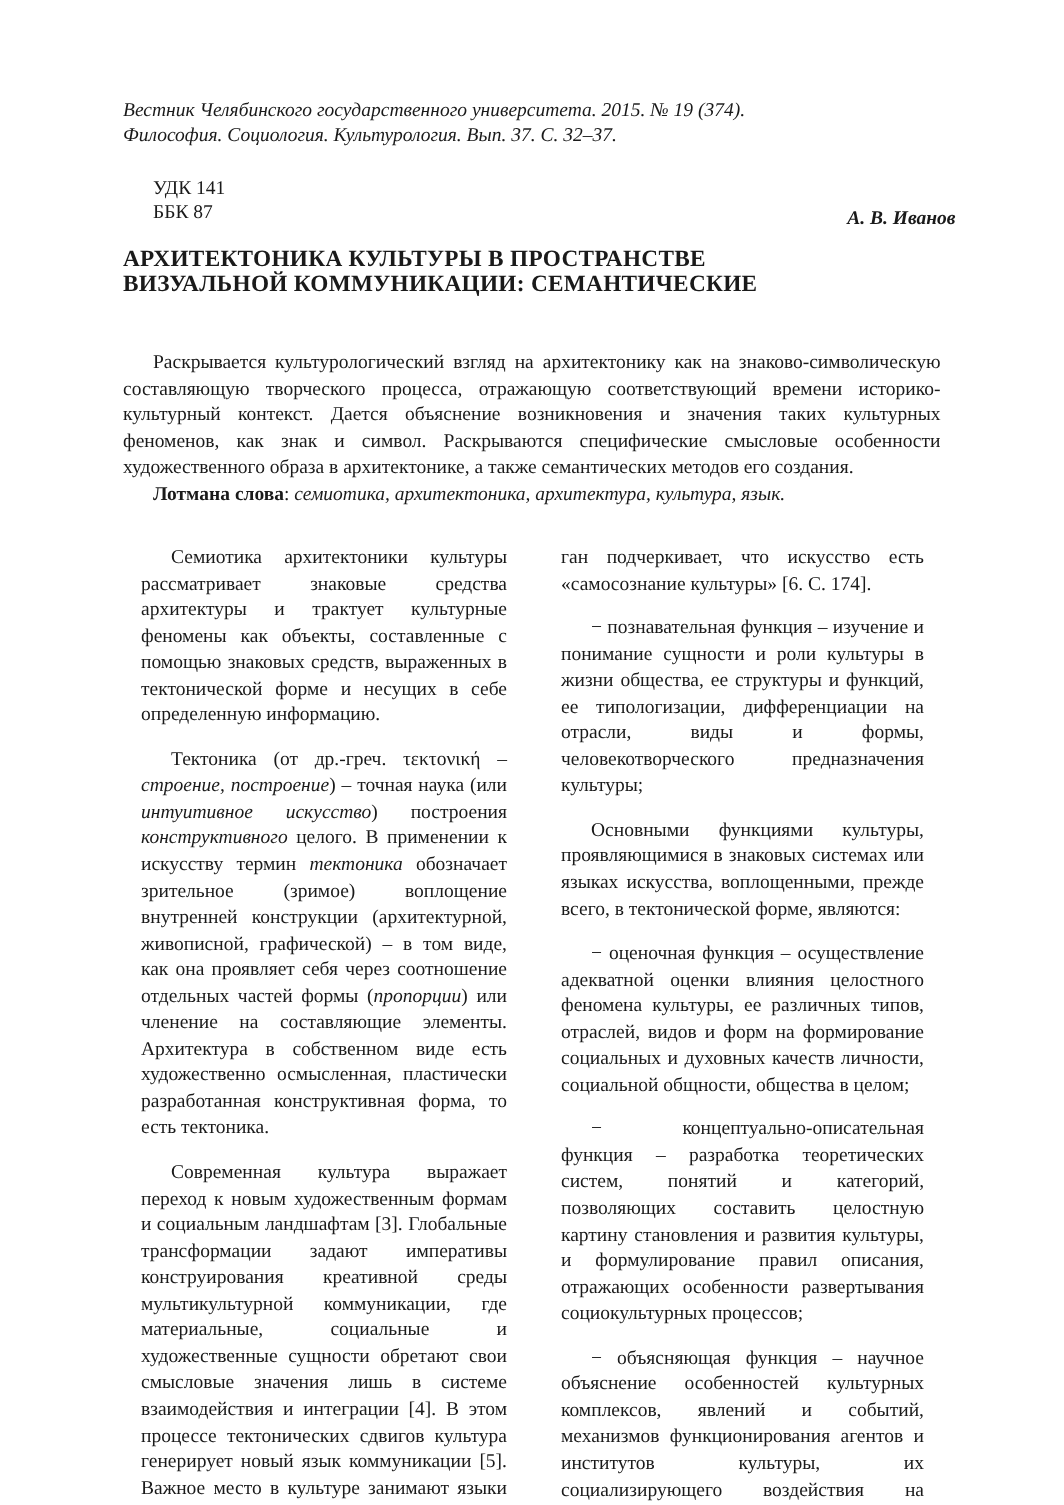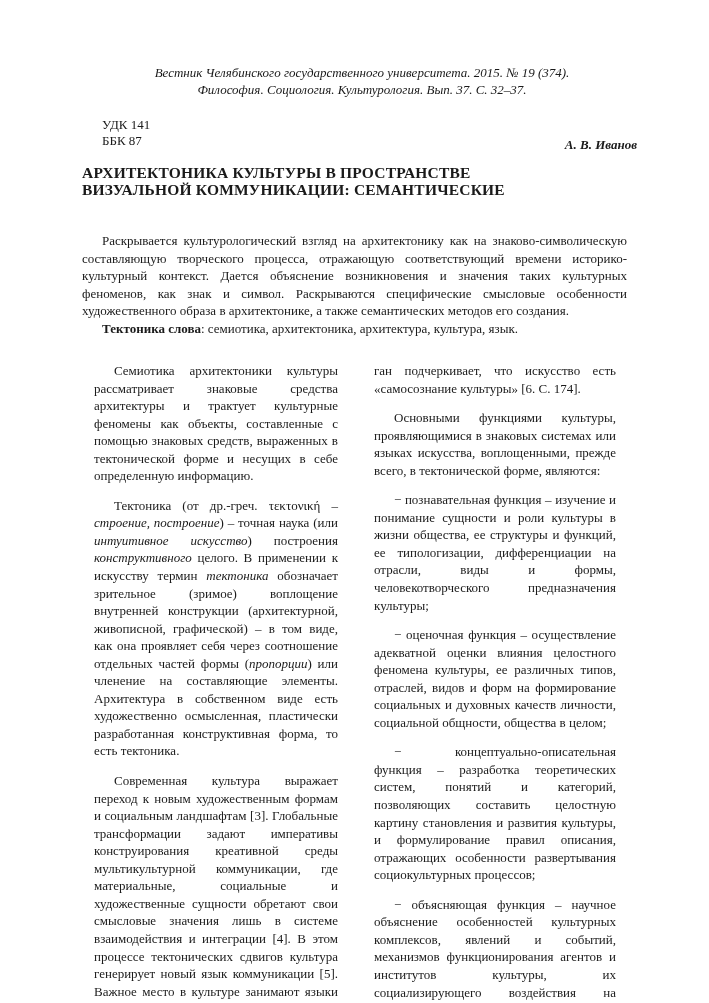--- a/index.html
+++ b/index.html
@@ -3,21 +3,21 @@
 <meta charset="utf-8">
 <style>
   html, body { margin: 0; padding: 0; background: #ffffff; }
   body {
     width: 709px; height: 1003px; position: relative; overflow: hidden;
     font-family: "Liberation Serif", "DejaVu Serif", serif;
     color: #1a1a1a;
   }
   .journal {
     position: absolute; left: 82px; top: 64px; width: 560px;
-    font-style: italic; font-size: 13px; line-height: 17px; text-align: center;
+    font-style: italic; font-size: 13px; line-height: 17px;
   }
   .codes {
     position: absolute; left: 102px; top: 117px;
     font-size: 13px; line-height: 16px;
   }
   .author {
     position: absolute; right: 72px; top: 137px;
     font-weight: bold; font-style: italic; font-size: 13px;
   }
   .title {
@@ -28,21 +28,21 @@
   .abstract {
     position: absolute; left: 82px; top: 232px; width: 545px;
     font-size: 13px; line-height: 17.6px; text-align: justify;
     text-indent: 20px; margin: 0;
   }
   .keywords {
     position: absolute; left: 102px; top: 320px; width: 525px;
     font-size: 13px; line-height: 17px; margin: 0;
   }
   .keywords .kw-label { font-weight: bold; }
-  .keywords .kw-list { }
+  .keywords .kw-list { font-style: italic; }
   .col {
     position: absolute; top: 350px; width: 268px;
     font-size: 13px; line-height: 17.55px; text-align: justify;
   }
   .col.left { left: 82px; }
   .col.right { left: 362px; width: 266px; }
   .col p { margin: 12px; text-indent: 20px; }
   .col p.noindent { text-indent: 0; }
   .col .it { font-style: italic; }
 </style>
@@ -61,29 +61,29 @@
 
 <div class="author">А. В. Иванов</div>
 
 <div class="title">
   <div>АРХИТЕКТОНИКА КУЛЬТУРЫ В ПРОСТРАНСТВЕ</div>
   <div>ВИЗУАЛЬНОЙ КОММУНИКАЦИИ: СЕМАНТИЧЕСКИЕ</div>
 </div>
 
 <p class="abstract">Раскрывается культурологический взгляд на архитектонику как на знаково-символическую составляющую творческого процесса, отражающую соответствующий времени историко-культурный контекст. Дается объяснение возникновения и значения таких культурных феноменов, как знак и символ. Раскрываются специфические смысловые особенности художественного образа в архитектонике, а также семантических методов его создания.</p>
 
-<p class="keywords"><span class="kw-label">Тектоника слова</span><span>: </span><span class="kw-list">семиотика, архитектоника, архитектура, культура, язык.</span></p>
+<p class="keywords"><span class="kw-label">Лотмана слова</span><span>: </span><span class="kw-list">семиотика, архитектоника, архитектура, культура, язык.</span></p>
 
 <div class="col left">
   <p>Семиотика архитектоники культуры рассматривает знаковые средства архитектуры и трактует культурные феномены как объекты, составленные с помощью знаковых средств, выраженных в тектонической форме и несущих в себе определенную информацию.</p>
   <p><span>Тектоника (от др.-греч. τεκτονική – </span><span class="it">строение, построение</span><span>) – точная наука (или </span><span class="it">интуитивное искусство</span><span>) построения </span><span class="it">конструктивного</span><span> целого. В применении к искусству термин </span><span class="it">тектоника</span><span> обозначает зрительное (зримое) воплощение внутренней конструкции (архитектурной, живописной, графической) – в том виде, как она проявляет себя через соотношение отдельных частей формы (</span><span class="it">пропорции</span><span>) или членение на составляющие элементы. Архитектура в собственном виде есть художественно осмысленная, пластически разработанная конструктивная форма, то есть тектоника.</span></p>
   <p>Современная культура выражает переход к новым художественным формам и социальным ландшафтам [3]. Глобальные трансформации задают императивы конструирования креативной среды мультикультурной коммуникации, где материальные, социальные и художественные сущности обретают свои смысловые значения лишь в системе взаимодействия и интеграции [4]. В этом процессе тектонических сдвигов культура генерирует новый язык коммуникации [5]. Важное место в культуре занимают языки искусства. В трудах Ю. М. Лотмана, Б. А. Успенского и других теоретиков тартуско-московской семиотической школы искусство рассматривается как модель культуры, «поскольку в нем наиболее четко проявляются все основные черты функционирования механизма культуры» [10]. М. С. Ка-</p>
 </div>
 
 <div class="col right">
   <p class="noindent">ган подчеркивает, что искусство есть «самосознание культуры» [6. С. 174].</p>
+  <p>− познавательная функция – изучение и понимание сущности и роли культуры в жизни общества, ее структуры и функций, ее типологизации, дифференциации на отрасли, виды и формы, человекотворческого предназначения культуры;</p>
   <p>Основными функциями культуры, проявляющимися в знаковых системах или языках искусства, воплощенными, прежде всего, в тектонической форме, являются:</p>
-  <p>− познавательная функция – изучение и понимание сущности и роли культуры в жизни общества, ее структуры и функций, ее типологизации, дифференциации на отрасли, виды и формы, человекотворческого предназначения культуры;</p>
   <p>− оценочная функция – осуществление адекватной оценки влияния целостного феномена культуры, ее различных типов, отраслей, видов и форм на формирование социальных и духовных качеств личности, социальной общности, общества в целом;</p>
   <p>− концептуально-описательная функция – разработка теоретических систем, понятий и категорий, позволяющих составить целостную картину становления и развития культуры, и формулирование правил описания, отражающих особенности развертывания социокультурных процессов;</p>
   <p>− объясняющая функция – научное объяснение особенностей культурных комплексов, явлений и событий, механизмов функционирования агентов и институтов культуры, их социализирующего воздействия на формирование личности на основе научного осмысления выявленных фактов, тенденций и закономерностей развития социокультурных процессов;</p>
   <p>− мировоззренческая функция – реализация общественно-политических идеалов в разработке фундаментальных и прикладных проблем развития культуры, регулирующе-</p>
 </div>
 
 </body></html>

